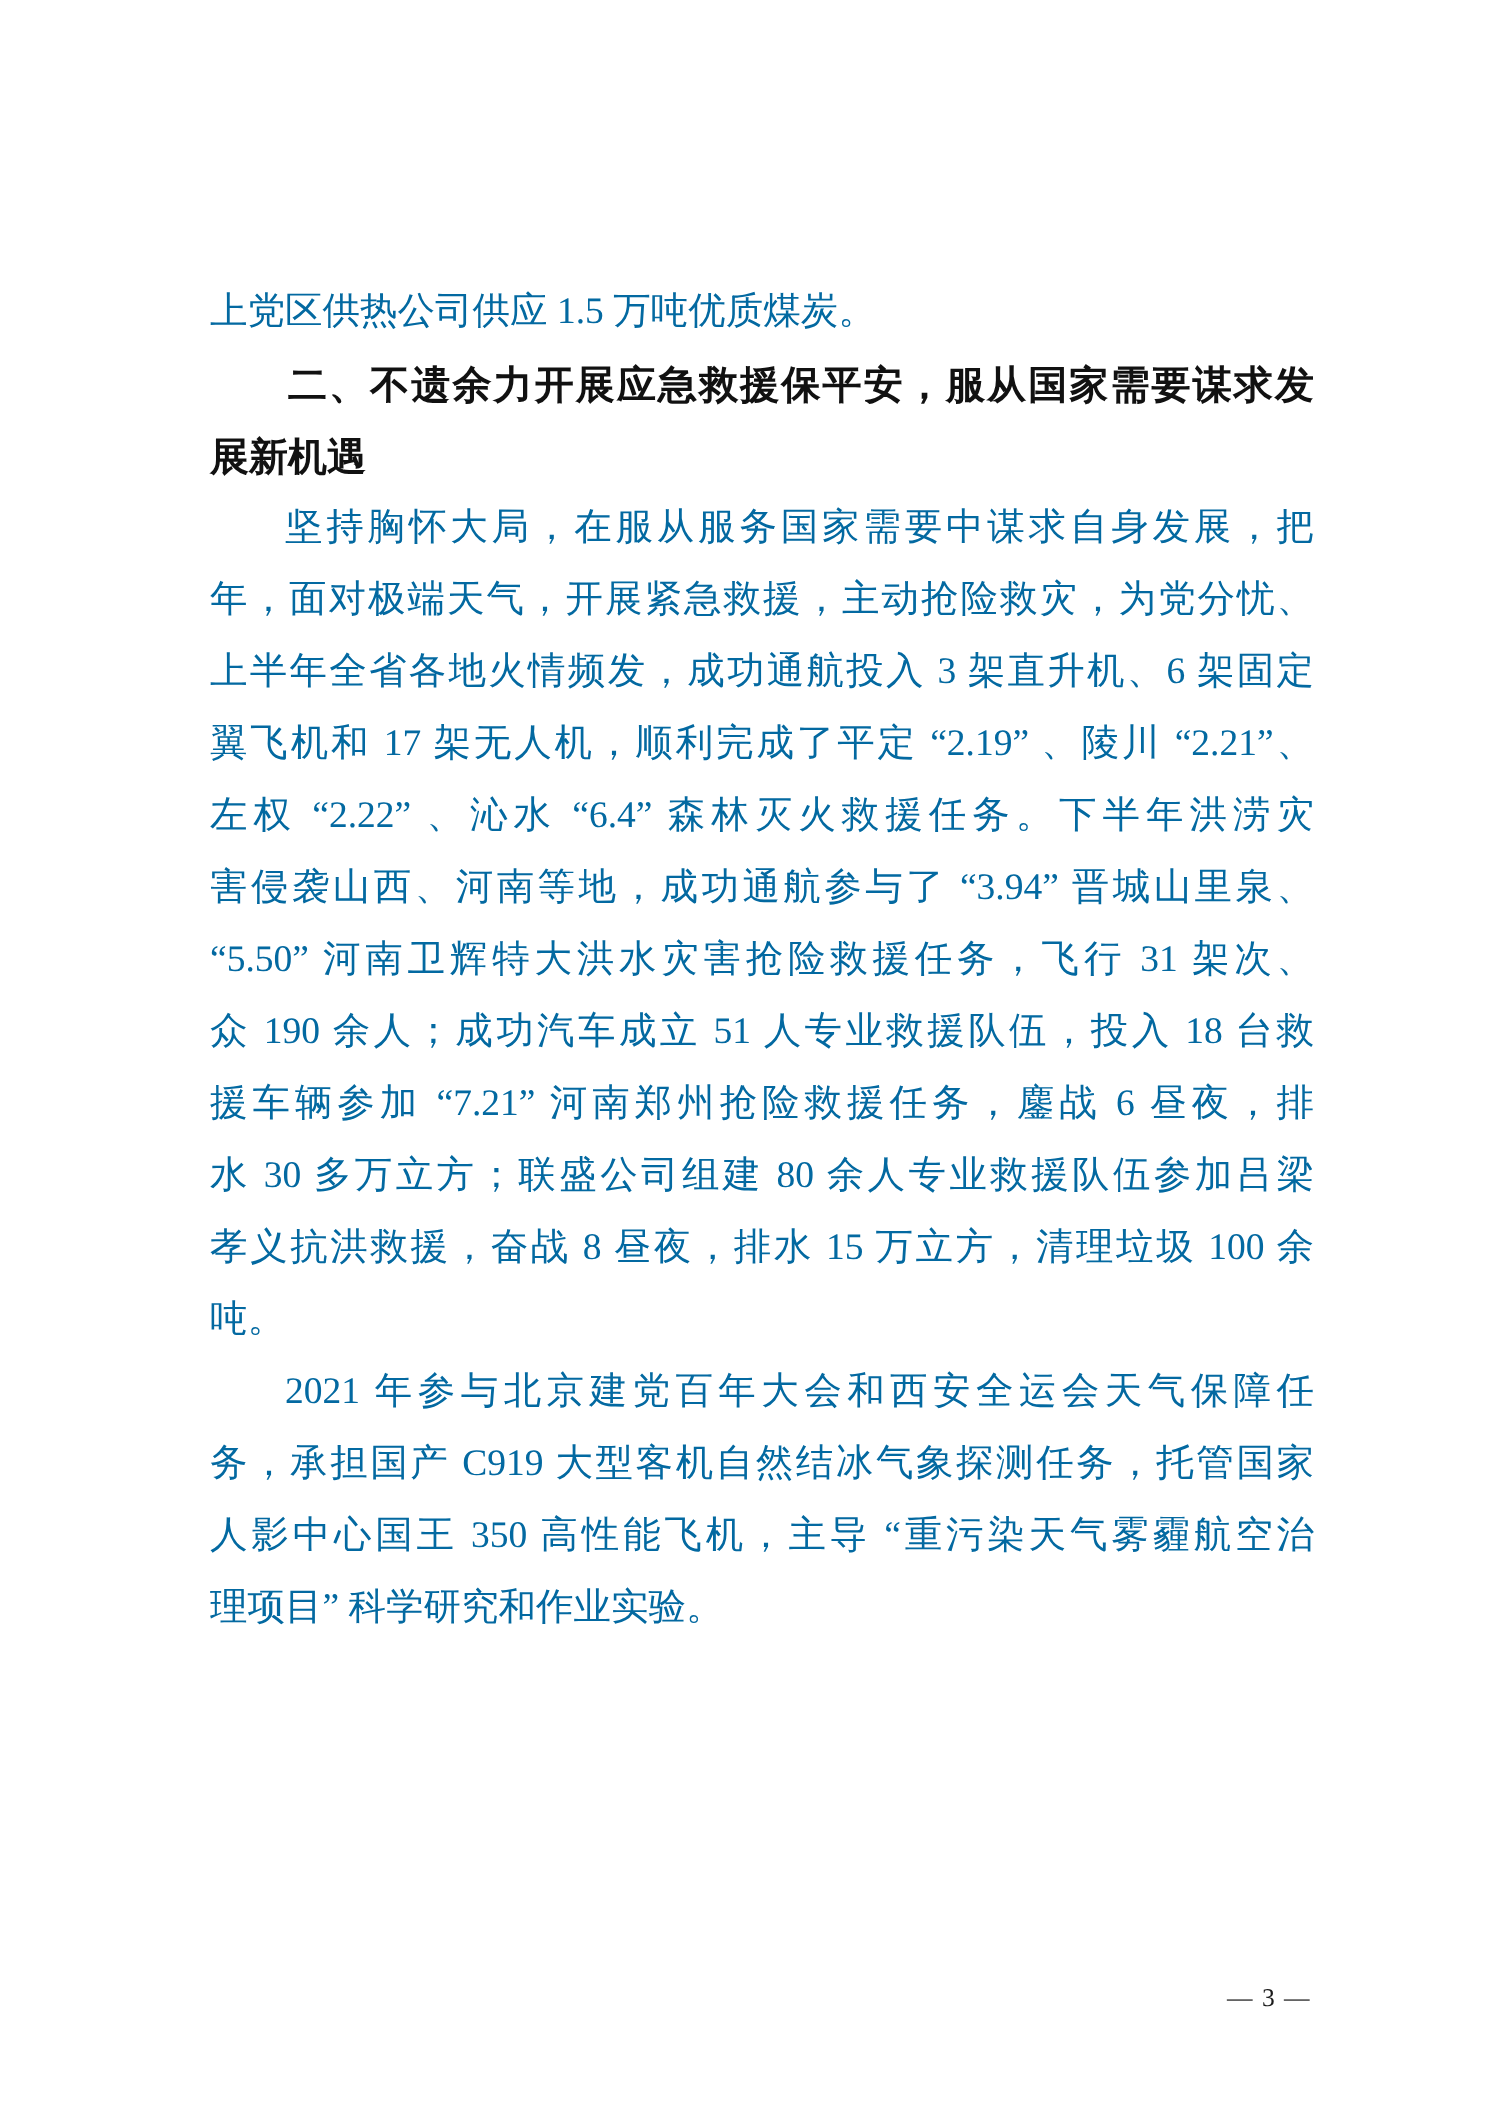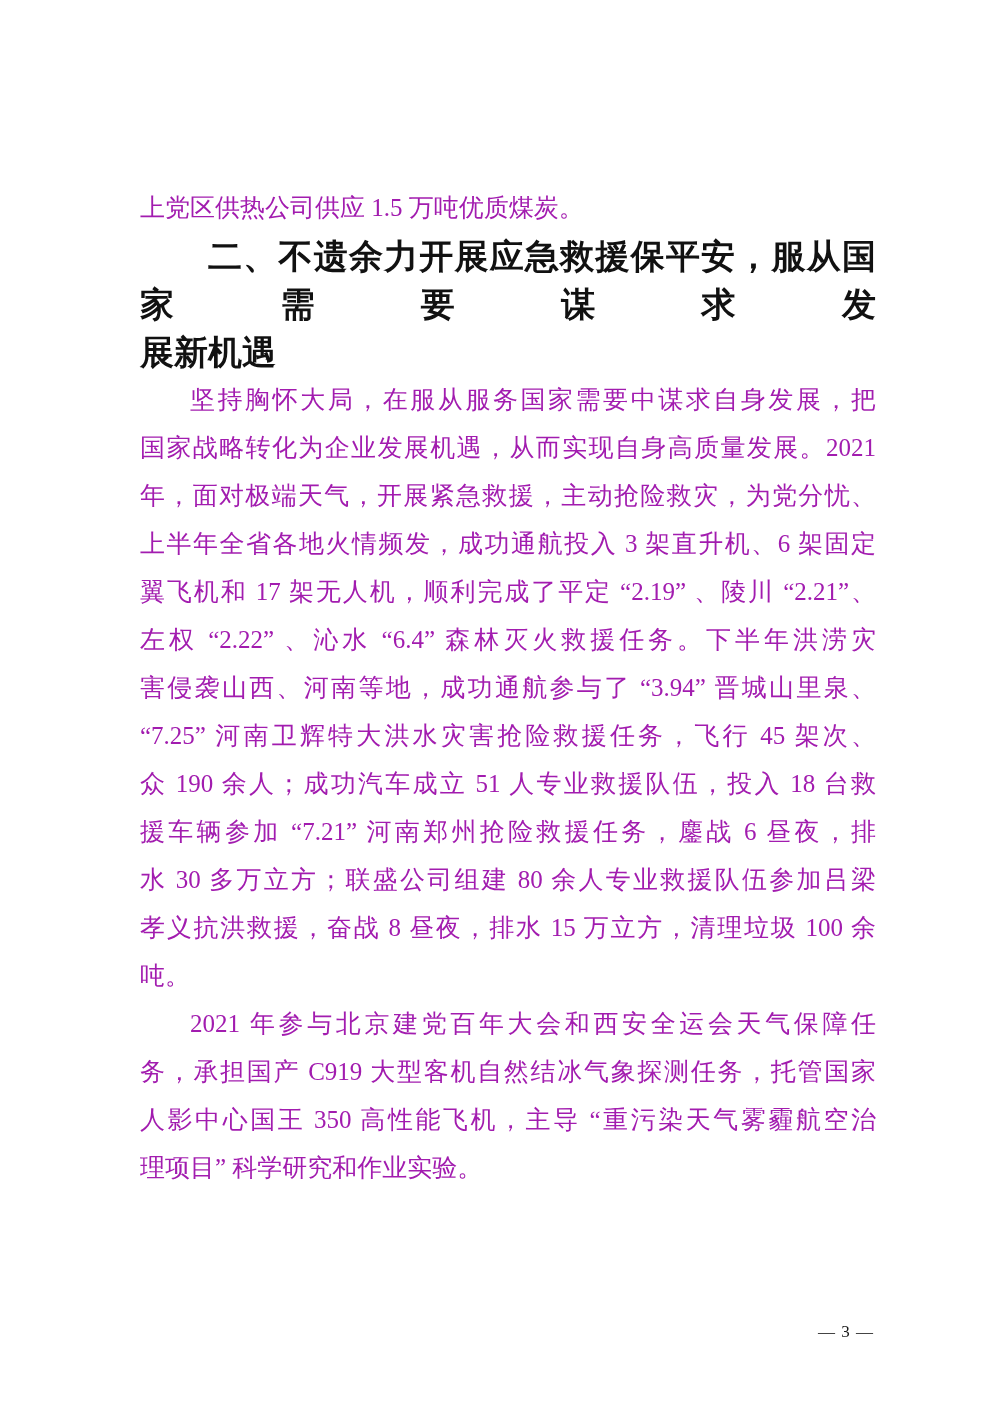--- a/index.html
+++ b/index.html
@@ -17,37 +17,37 @@
   .content {
     position: absolute;
     left: 140px;
     top: 184px;
     width: 736px;
   }
   .line {
     font-family: "Liberation Serif", "DejaVu Serif", serif;
     font-size: 25px;
     line-height: 48px;
-    color: #a21caf;
+    color: #0369a1;
     text-align: justify;
     text-align-last: justify;
     text-justify: inter-character;
     white-space: normal;
   }
   .line.end {
     text-align: left;
     text-align-last: left;
   }
   .line.indent {
     text-indent: 2em;
   }
   .line.bold {
     font-family: "Liberation Sans", "DejaVu Sans", sans-serif;
     font-weight: 700;
-    font-size: 34px;
+    font-size: 26px;
     color: #111111;
   }
   .page-number {
     position: absolute;
     top: 1322px;
     right: 126px;
     font-family: "Liberation Serif", "DejaVu Serif", serif;
     font-size: 17px;
     color: #1b1b1b;
     letter-spacing: 1px;
@@ -55,27 +55,26 @@
 </style>
 </head>
 <body>
 
 <div class="page">
   <div class="content">
     <div class="line end">上党区供热公司供应 1.5 万吨优质煤炭。</div>
     <div class="line bold indent">二、不遗余力开展应急救援保平安，服从国家需要谋求发</div>
     <div class="line bold end">展新机遇</div>
     <div class="line indent">坚持胸怀大局，在服从服务国家需要中谋求自身发展，把</div>
-    <div class="line">国家战略转化为企业发展机遇，从而实现自身高质量发展。2021</div>
     <div class="line">年，面对极端天气，开展紧急救援，主动抢险救灾，为党分忧、</div>
     <div class="line">上半年全省各地火情频发，成功通航投入 3 架直升机、6 架固定</div>
     <div class="line">翼飞机和 17 架无人机，顺利完成了平定 “2.19” 、陵川 “2.21”、</div>
     <div class="line">左权 “2.22” 、沁水 “6.4” 森林灭火救援任务。下半年洪涝灾</div>
     <div class="line">害侵袭山西、河南等地，成功通航参与了 “3.94” 晋城山里泉、</div>
-    <div class="line">“7.25” 河南卫辉特大洪水灾害抢险救援任务，飞行 45 架次、</div>
+    <div class="line">“5.50” 河南卫辉特大洪水灾害抢险救援任务，飞行 31 架次、</div>
     <div class="line">众 190 余人；成功汽车成立 51 人专业救援队伍，投入 18 台救</div>
     <div class="line">援车辆参加 “7.21” 河南郑州抢险救援任务，鏖战 6 昼夜，排</div>
     <div class="line">水 30 多万立方；联盛公司组建 80 余人专业救援队伍参加吕梁</div>
     <div class="line">孝义抗洪救援，奋战 8 昼夜，排水 15 万立方，清理垃圾 100 余</div>
     <div class="line end">吨。</div>
     <div class="line indent">2021 年参与北京建党百年大会和西安全运会天气保障任</div>
     <div class="line">务，承担国产 C919 大型客机自然结冰气象探测任务，托管国家</div>
     <div class="line">人影中心国王 350 高性能飞机，主导 “重污染天气雾霾航空治</div>
     <div class="line end">理项目” 科学研究和作业实验。</div>
   </div>

